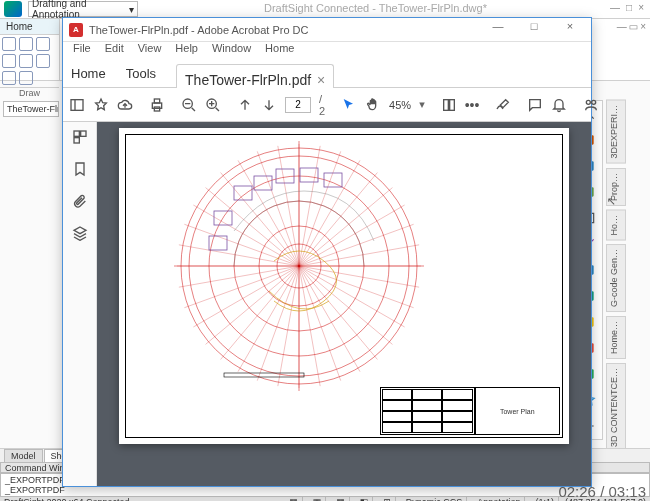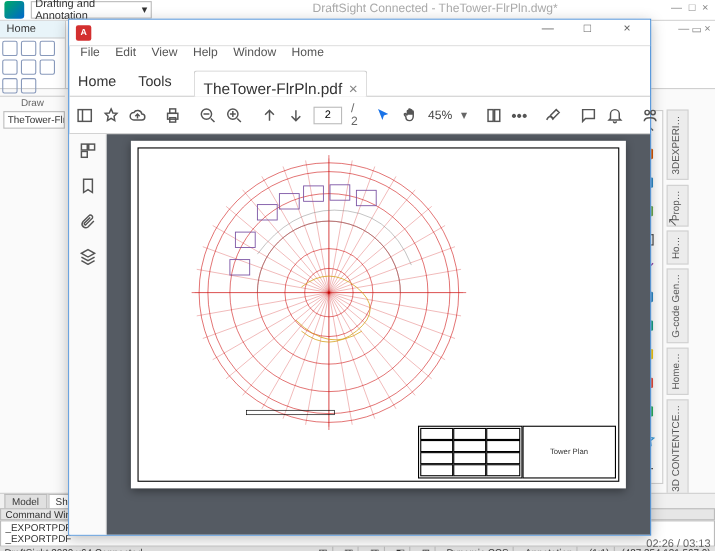--- a/index.html
+++ b/index.html
@@ -46,24 +46,24 @@
   .ds-vpanels{position:absolute;right:24px;top:100px;width:20px;display:flex;flex-direction:column;gap:4px}
   .ds-vpanel{writing-mode:vertical-rl;transform:rotate(180deg);font-size:9px;background:#ececec;border:1px solid #d0d0d0;padding:4px 2px;color:#555}
   .ds-bottom{position:absolute;left:0;bottom:0;width:100%;height:53px;background:#f0f0f0;border-top:1px solid #d0d0d0;display:flex;flex-direction:column}
   .ds-tabs{height:15px;display:flex;align-items:flex-end;padding-left:4px;font-size:9px}
   .ds-tab{border:1px solid #bbb;border-bottom:none;padding:1px 6px;background:#e0e0e0;margin-right:1px}
   .ds-tab.active{background:#fff}
   .ds-cmd-box{height:11px;font-size:9px;background:#e6e6e6;border:1px solid #bbb;padding:0 4px;display:flex;align-items:center}
   .ds-cmd-lines{background:#fff;border:1px solid #bbb;font-size:9px;padding:1px 4px}
   .ds-statusbar{height:14px;background:#e0e0e0;display:flex;align-items:center;font-size:9px;padding:0 4px;gap:6px}
   .ds-statusbar .sb-btn{padding:0 4px;border-right:1px solid #bbb}
-  .ds-doc-title{position:absolute;left:284px;top:2px;color:#aaa;font-size:11px}
+  .ds-doc-title{position:absolute;left:264px;top:2px;color:#aaa;font-size:11px}
   .panel-ctrls{position:absolute;right:4px;top:21px;display:flex;gap:2px;color:#888;font-size:10px}
   .ds-file-tab{position:absolute;left:3px;top:101px;font-size:9px;background:#fff;border:1px solid #bbb;padding:2px 3px;max-width:56px;white-space:nowrap;overflow:hidden}
-  .far-status{position:absolute;right:4px;bottom:1px;font-size:10px;color:#666}
+  .far-status{position:absolute;right:4px;bottom:1px;font-size:15px;color:#666}
 </style>
 </head>
 <body>
 
 <div class="ds-menubar">
   <div style="width:18px;height:16px;background:linear-gradient(135deg,#0a6,#06c);border-radius:3px;margin-right:4px"></div>
   <div class="ds-workspace-dd">
     <span>Drafting and Annotation</span>
     <span>▾</span>
   </div>
@@ -202,20 +202,21 @@
     <span class="sb-btn">Annotation</span>
     <span class="sb-btn">(1:1)</span>
     <span>(487.354,181.567,0)</span>
   </div>
 </div>
 <div class="far-status">02:26 / 03:13</div>
 
 <div class="pdf-window">
   <div class="pdf-titlebar">
     <div class="doc-icon">A</div>
+    <span>TheTower-FlrPln.pdf - Adobe Acrobat Pro DC</span>
     <div class="spacer"></div>
     <div class="win-btn">—</div>
     <div class="win-btn">□</div>
     <div class="win-btn">×</div>
   </div>
   <div class="pdf-menubar">
     <span>File</span>
     <span>Edit</span>
     <span>View</span>
     <span>Help</span>

